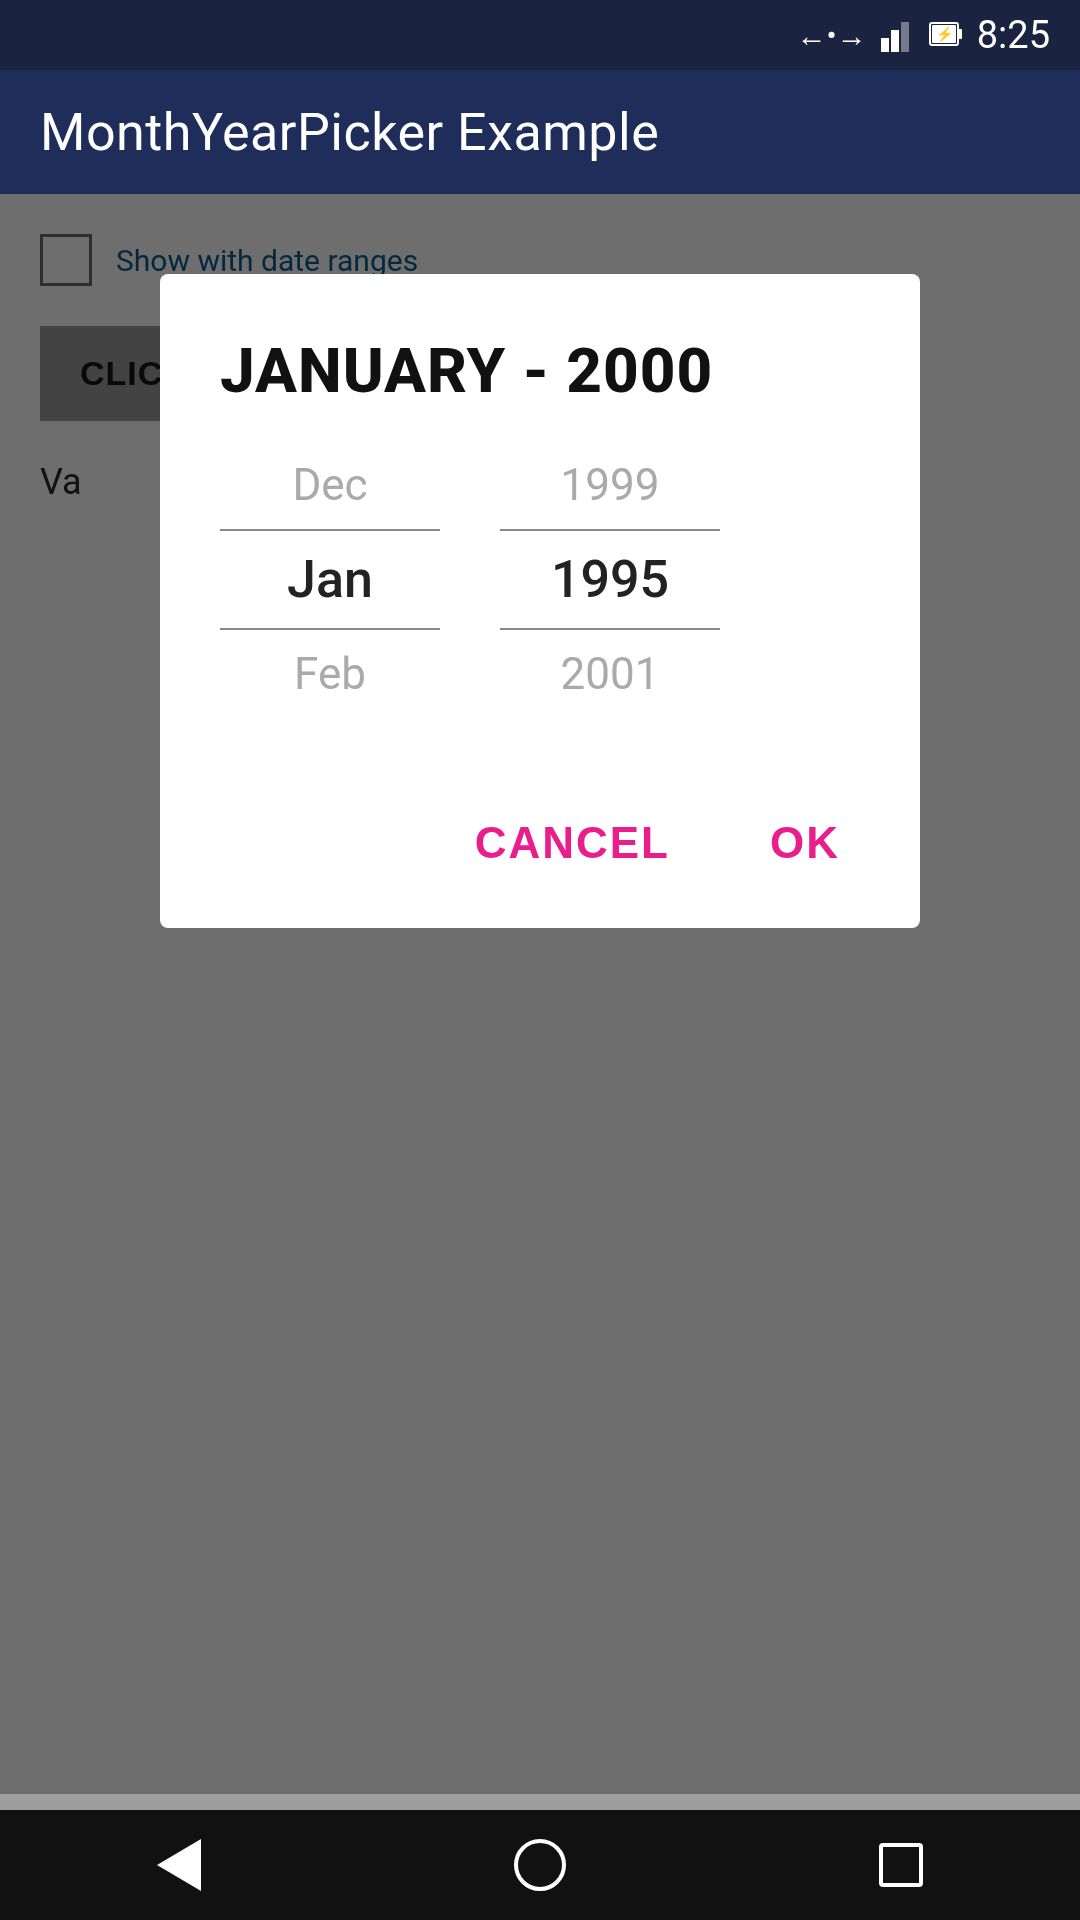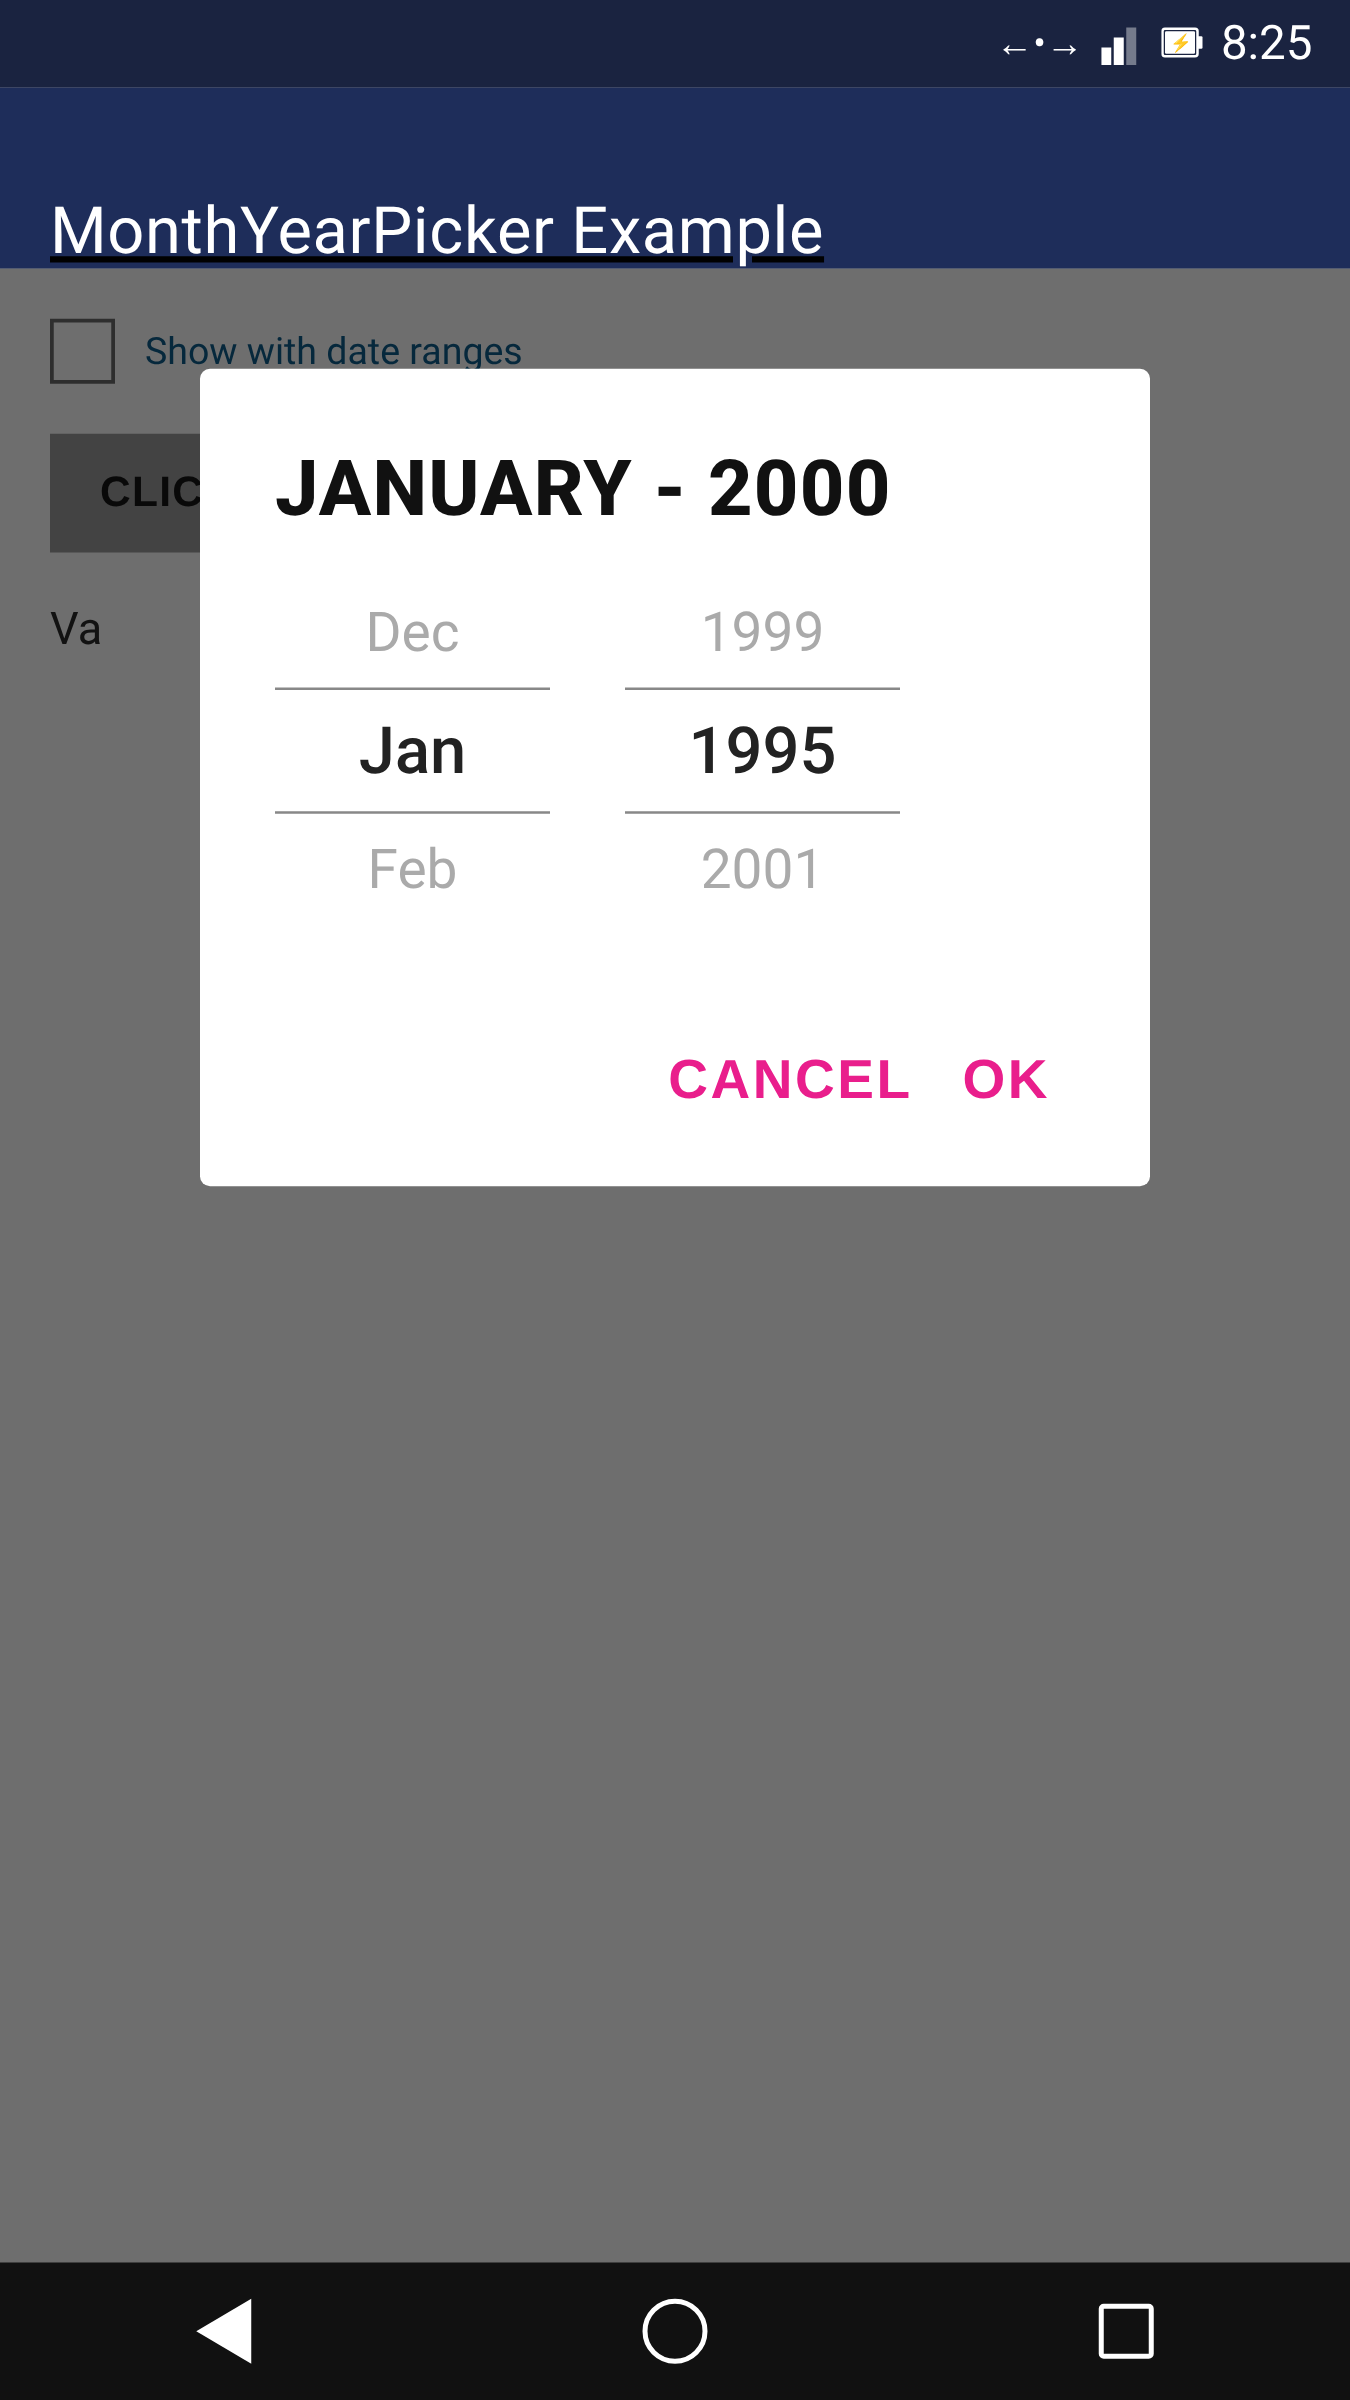--- a/index.html
+++ b/index.html
@@ -37,26 +37,25 @@
 
     .status-time {
       color: white;
       font-size: 38px;
       font-weight: 400;
     }
 
     
     .app-bar {
       width: 100%;
-      height: 145px;
+      height: 124px;
       background: #1e2d5a;
       display: flex;
-      align-items: flex-end;
+      align-items: center;
       padding: 0 40px;
-      text-decoration: underline;
     }
 
     .app-title {
       color: white;
       font-size: 52px;
       font-weight: 400;
       letter-spacing: 0.5px;
     }
 
     
@@ -191,20 +190,21 @@
       width: 100%;
       display: flex;
       flex-direction: column;
       align-items: center;
     }
 
     
     .dialog-buttons {
       display: flex;
       justify-content: flex-end;
+      gap: 60px;
       padding-top: 10px;
     }
 
     .btn-cancel {
       background: none;
       border: none;
       color: #e91e8c;
       font-size: 44px;
       font-weight: 700;
       letter-spacing: 2px;

